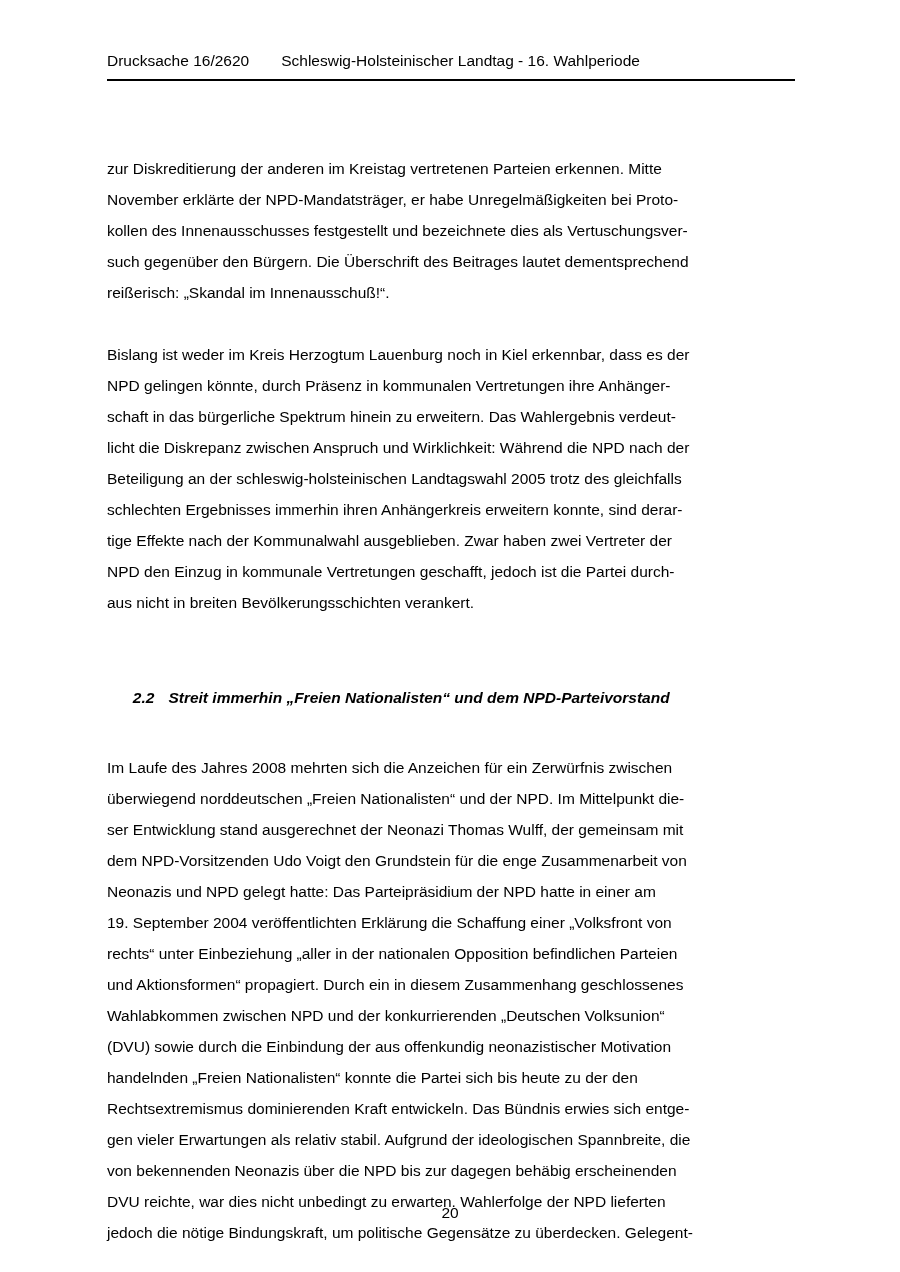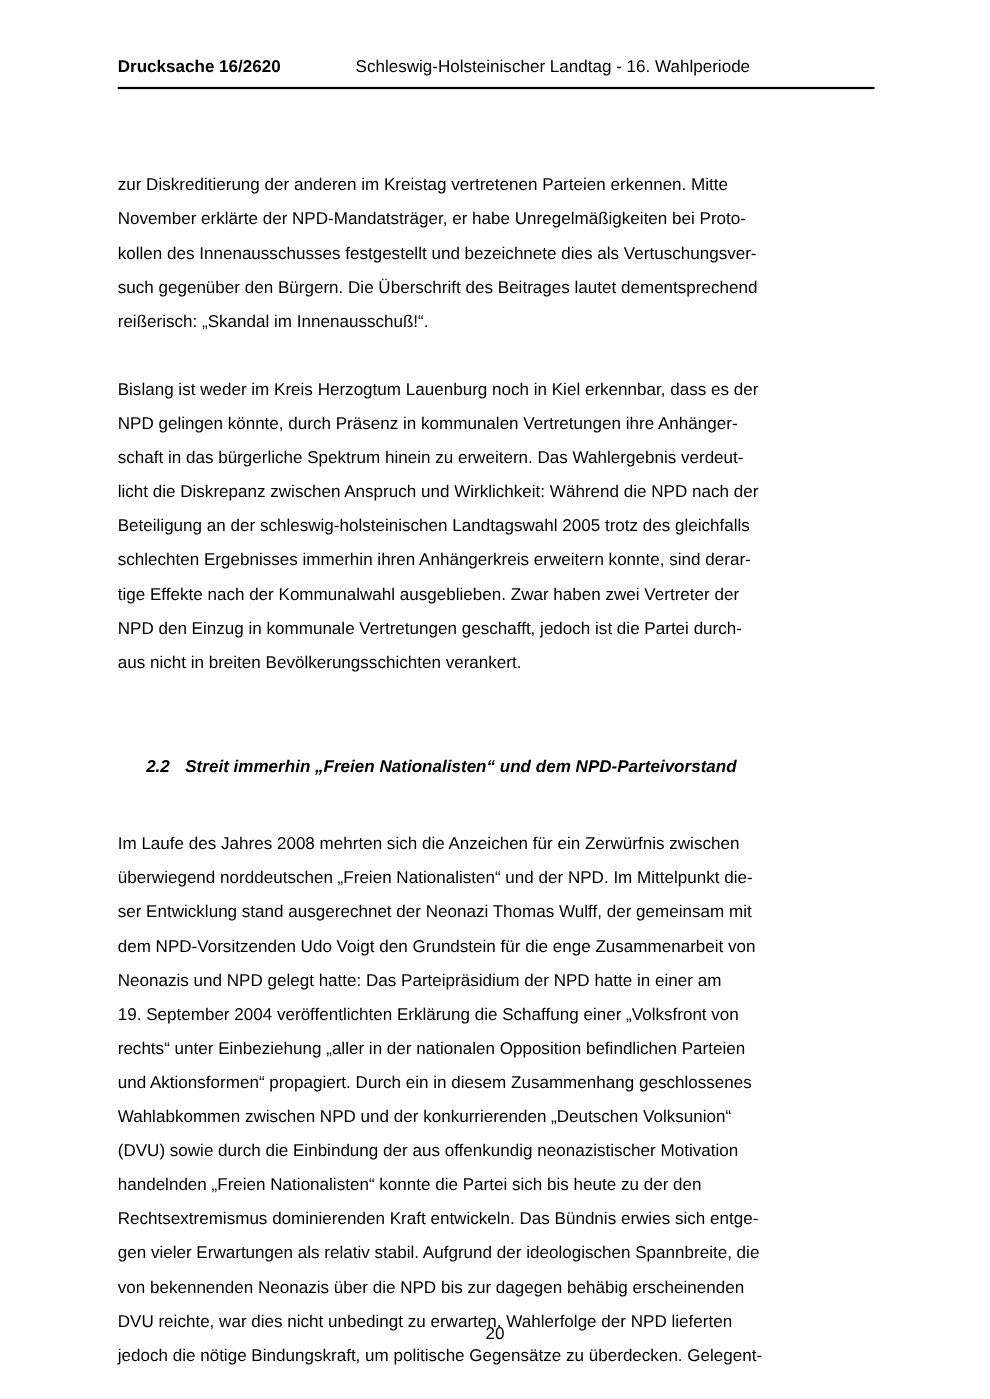--- a/index.html
+++ b/index.html
@@ -18,25 +18,25 @@
     box-sizing: border-box;
   }
   .doc-header {
     display: flex;
     align-items: baseline;
     margin: 52px 105px 0 107px;
     font-size: 15.5px;
     line-height: 18px;
   }
   .doc-number {
-    font-weight: bold;
+    font-weight: normal;
     white-space: pre;
   }
   .doc-title {
-    margin-left: 68px;
+    margin-left: 32px;
     white-space: pre;
   }
   .header-rule {
     margin: 9px 105px 0 107px;
     border: none;
     border-top: 2px solid #000000;
     height: 0;
   }
   .doc-body {
     margin: 72px 97px 0 107px;

